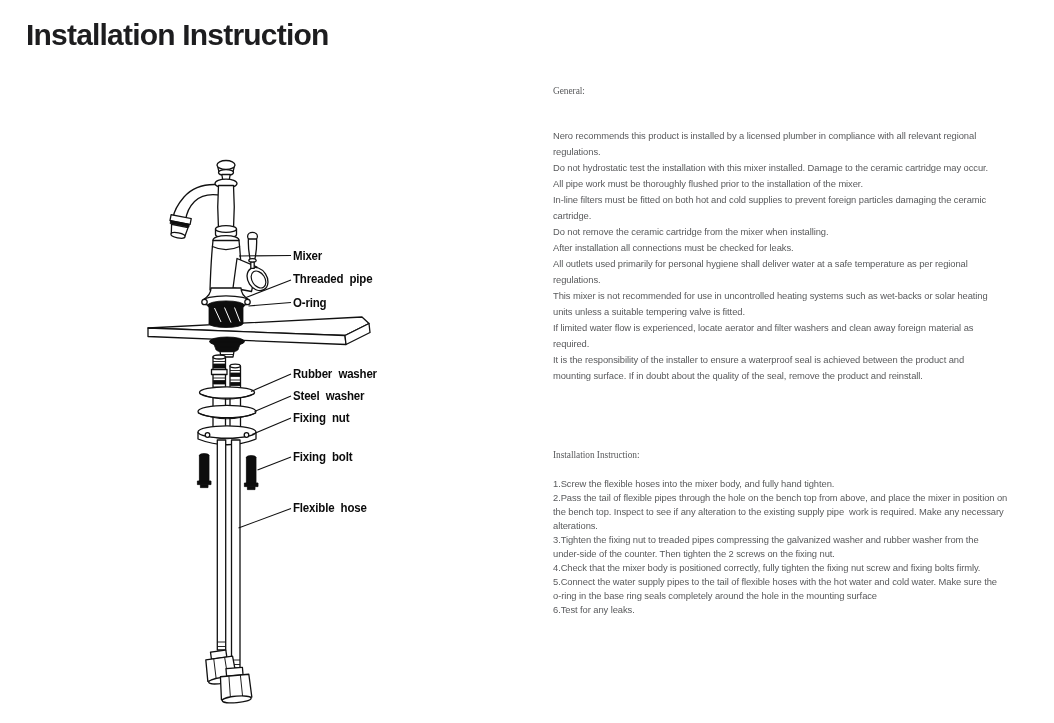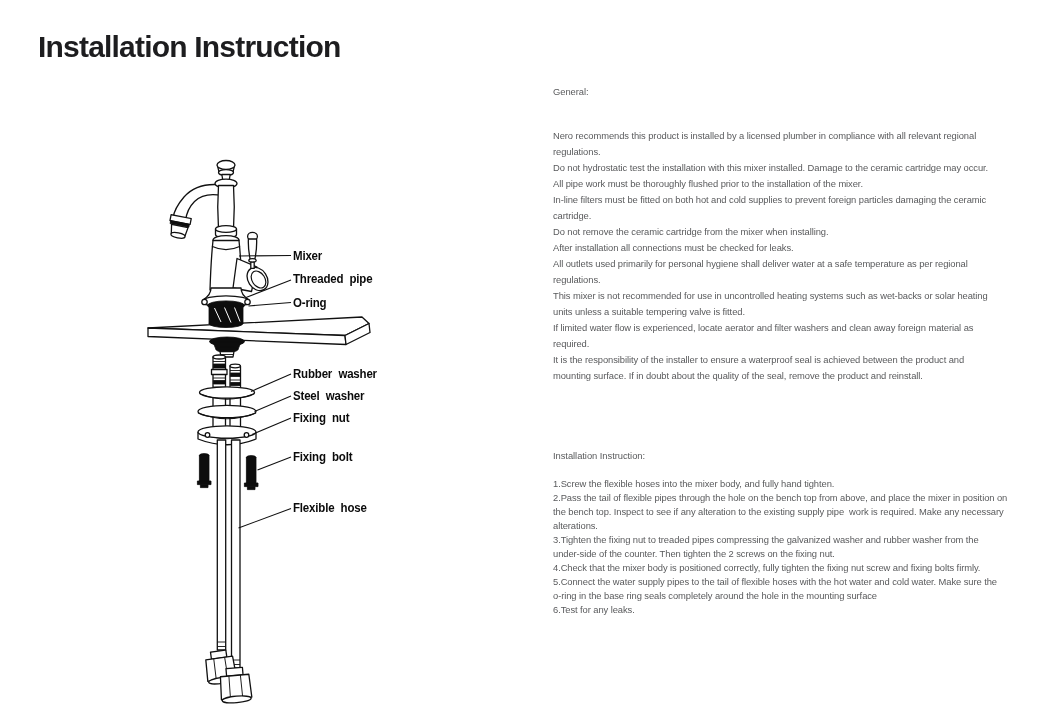--- a/index.html
+++ b/index.html
@@ -1,31 +1,31 @@
 <!DOCTYPE html>
 <html><head>
 <meta charset="utf-8">
 <style>
   html,body{margin:0;padding:0;background:#ffffff;}
   .page{
     position:relative;width:1054px;height:723px;overflow:hidden;
     background:#ffffff;font-family:"Liberation Sans",sans-serif;
   }
   .title{
-    position:absolute;left:26px;top:18px;margin:12px;
+    position:absolute;left:26px;top:18px;margin:0;
     font-size:30px;font-weight:700;letter-spacing:-0.8px;
     color:#1d1d1f;white-space:pre;
   }
   .important{
     position:absolute;left:30px;top:92px;
     font-size:13px;color:#4f5052;white-space:pre;
   }
   .col-heading{
     position:absolute;left:553px;
-    font-size:9.4px;color:#595a5c;white-space:pre;letter-spacing:-0.05px;
+    font-size:9.4px;color:#595a5c;white-space:pre;letter-spacing:-0.05px;font-family:Liberation Serif, serif;
   }
   .col-body{
     position:absolute;left:553px;width:495px;
     font-size:9.4px;color:#595a5c;white-space:pre;letter-spacing:-0.08px;
   }
   .diagram{position:absolute;left:0;top:0;width:1054px;height:723px;text-align:center;}
   .diagram svg{position:absolute;left:0;top:0;}
   .dlabel{
     position:absolute;
     font-size:12.5px;font-weight:700;color:#0b0b0b;

